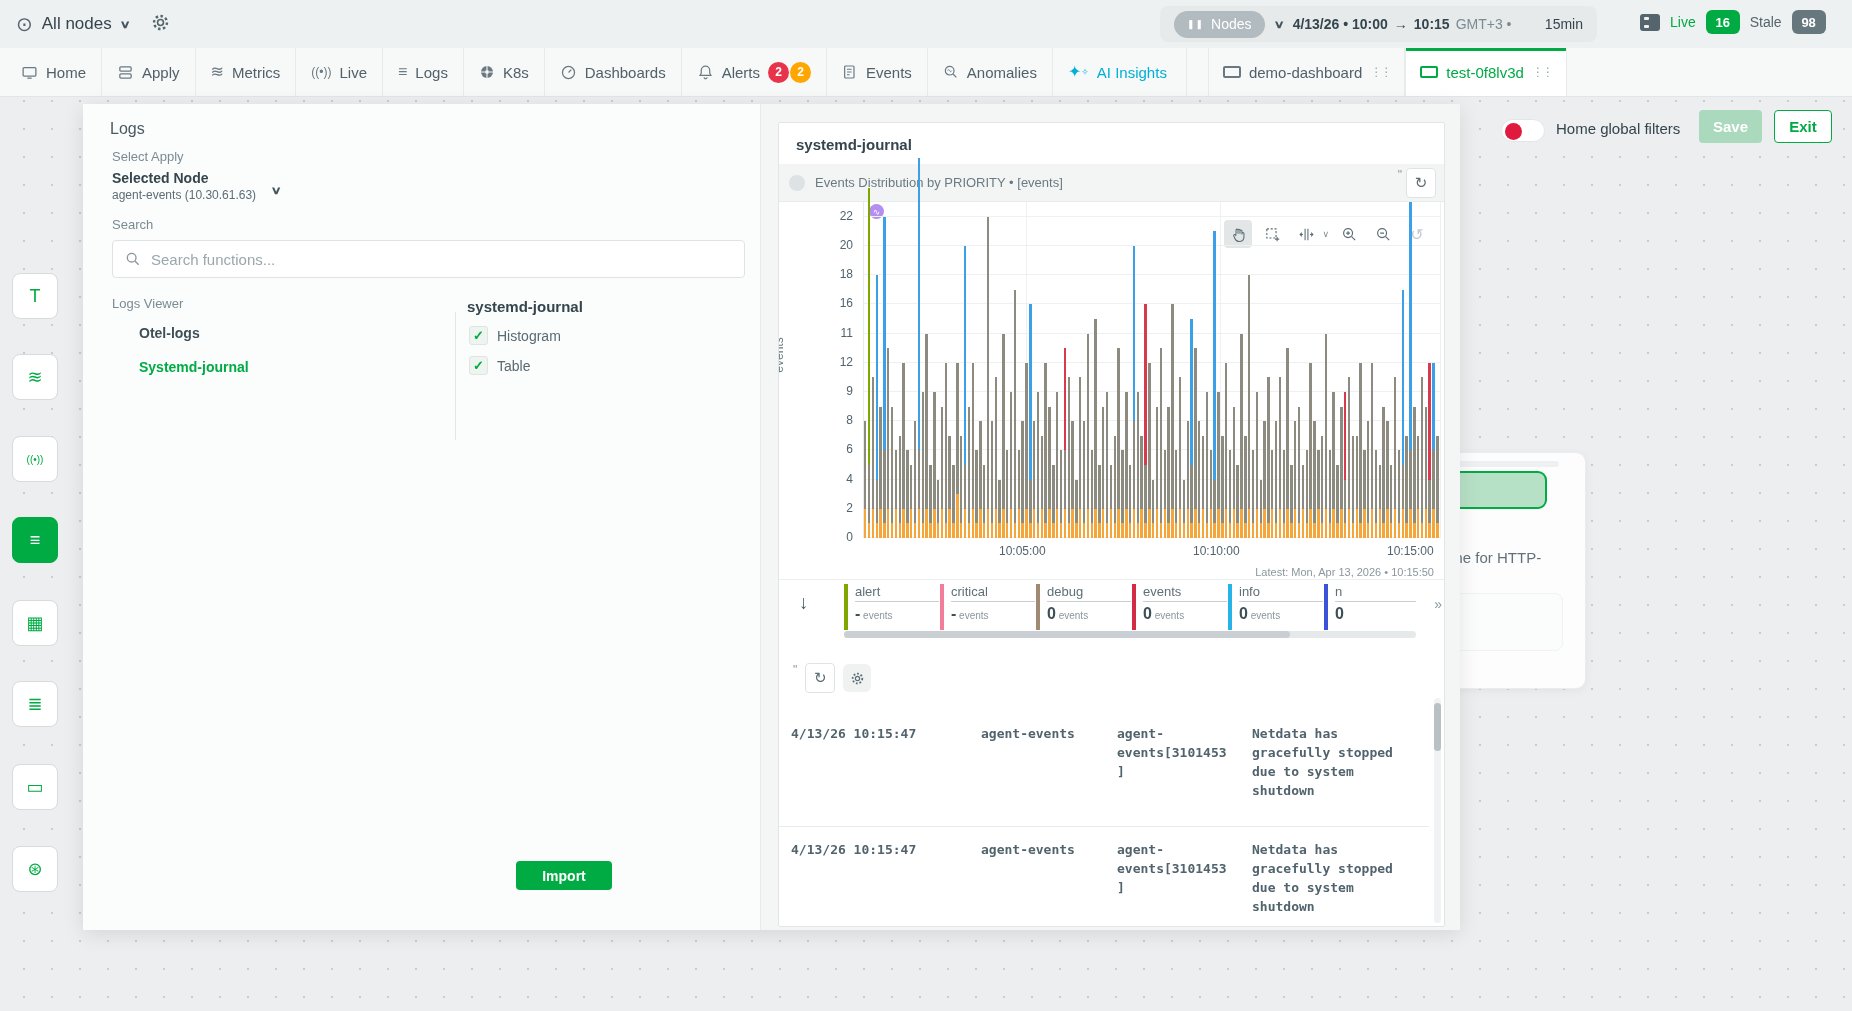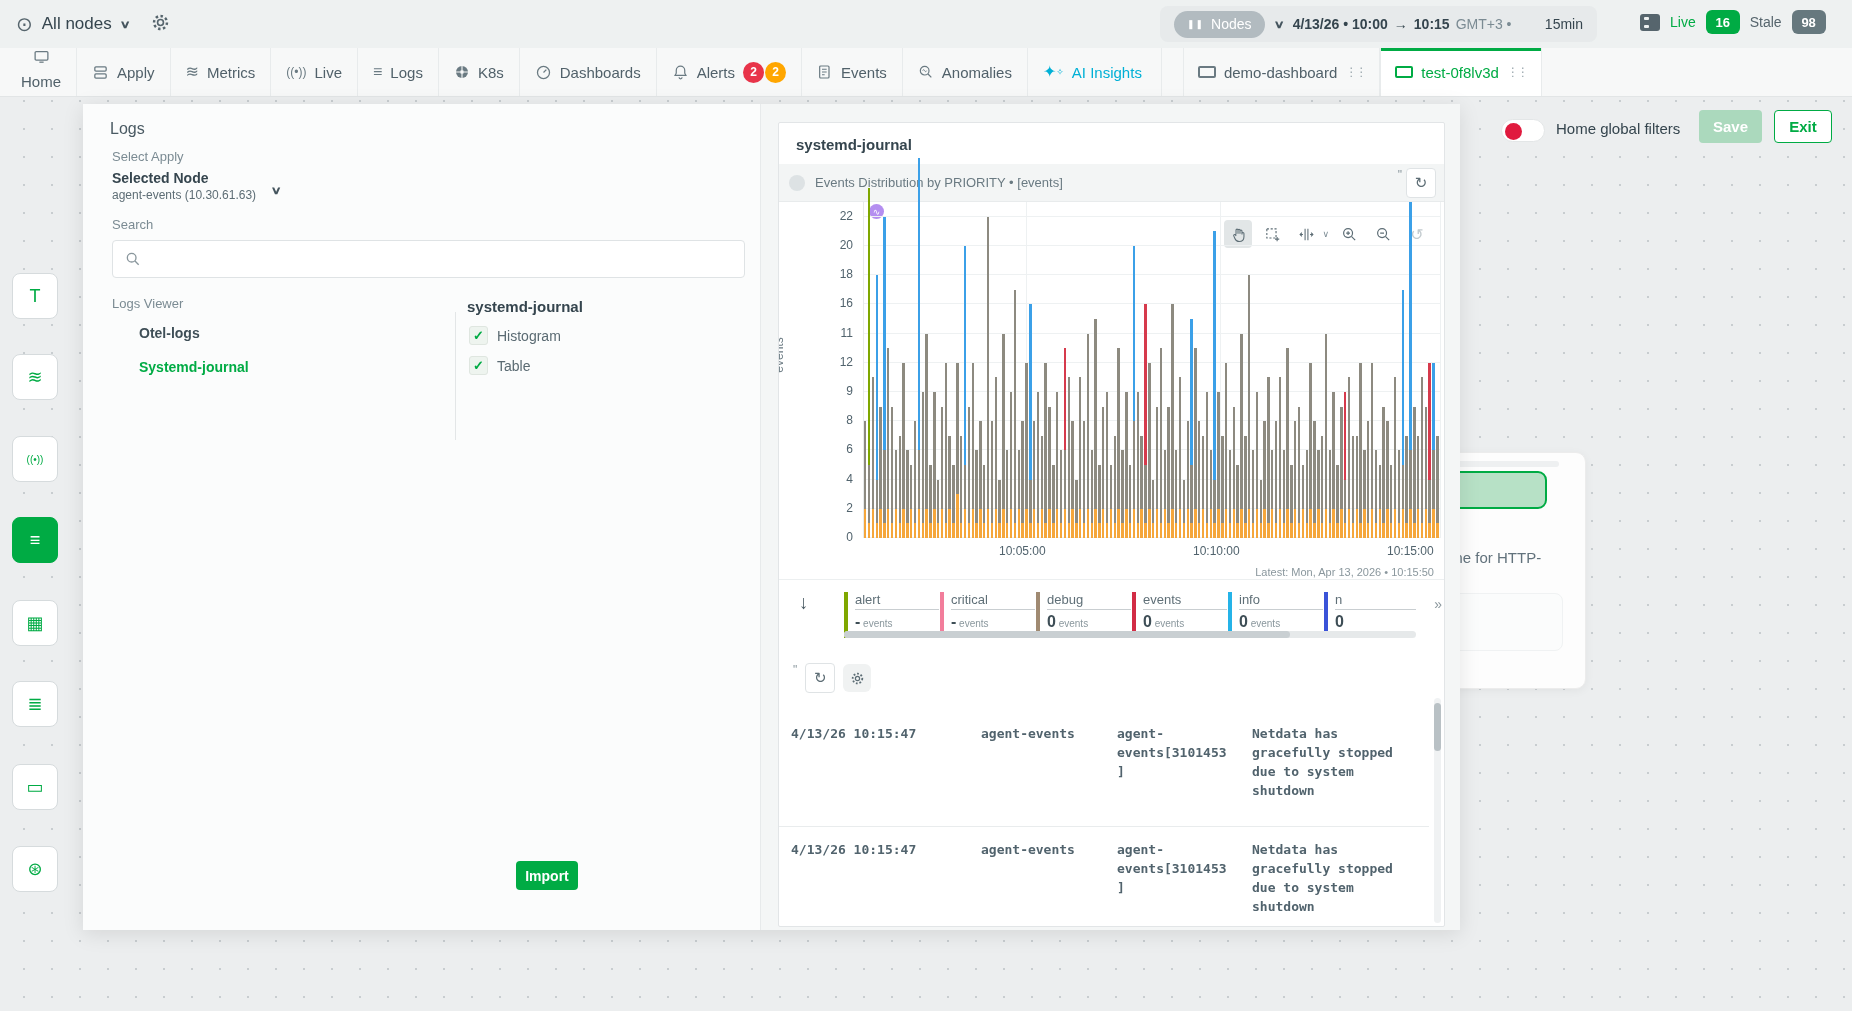--- a/index.html
+++ b/index.html
@@ -25,21 +25,21 @@
   .nstat-icon:before, .nstat-icon:after { content:""; position:absolute; left:4px; width:5px; height:3px; background:#eef1f1; border-radius:1px; }
   .nstat-icon:before { top:3px; } .nstat-icon:after { bottom:3px; }
   .live-lbl { color:#00ab44; font-size:14px; }
   .stale-lbl { color:#56656d; font-size:14px; }
   .cnt-badge { min-width:34px; height:24px; border-radius:6px; color:#fff; font-size:13px; font-weight:bold; display:flex; align-items:center; justify-content:center; }
   .cnt-live { background:#00ab44; } .cnt-stale { background:#66787e; }
 
   
   .navrow { position:absolute; left:0; top:48px; width:1852px; height:49px; background:#f7f8f8; border-bottom:1px solid #e2e5e6; display:flex; align-items:stretch; padding-left:6px; }
   .nav-item { display:flex; align-items:center; gap:8px; padding:0 15px; font-size:15px; color:#51616a; cursor:pointer; border-left:1px solid #e8ebec; white-space:nowrap; }
-  .nav-item:first-child { border-left:none;flex-direction:column; }
+  .nav-item:first-child { border-left:none; }
   .nav-icon { font-size:16px; line-height:1; color:#6a7a82; display:flex; align-items:center; }
   .nav-icon svg { display:block; }
   .nav-ai { color:#00b0d6; } .nav-ai .nav-icon { color:#00b0d6; }
   .badge { min-width:21px; height:21px; border-radius:11px; color:#fff; font-size:12px; font-weight:bold; display:flex; align-items:center; justify-content:center; padding:0 5px; }
   .badge-red { background:#e8344a; z-index:2; } .badge-amber { background:#ffa600; margin-left:-7px; z-index:1; }
   .tab-gap { width:22px; border-left:1px solid #e8ebec; margin-left:4px; }
   .dash-tab { display:flex; align-items:center; gap:8px; padding:0 14px; font-size:15px; color:#51616a; cursor:pointer; border-left:1px solid #e8ebec; border-right:1px solid #e8ebec; position:relative; }
   .dash-tab .winicon { width:18px; height:12px; border:2px solid #6a7a82; border-radius:2px; }
   .dash-tab.active { background:#fff; color:#00ab44; }
   .dash-tab.active .winicon { border-color:#00ab44; }
@@ -82,21 +82,21 @@
   .search-box { position:absolute; left:29px; top:136px; width:633px; height:38px; background:#fff; border:1px solid #dfe3e5; border-radius:4px; display:flex; align-items:center; padding:0 12px; gap:10px; }
   .search-box input { border:none; outline:none; flex:1; font-size:15px; color:#45555e; font-family:inherit; background:transparent; }
   .search-box input::placeholder { color:#9aa7ad; }
   .src-item { position:absolute; left:56px; font-size:14px; font-weight:bold; color:#3f4f57; cursor:pointer; }
   .src-item.active { color:#00ab44; }
   .col-divider { position:absolute; left:372px; top:208px; width:1px; height:128px; background:#e3e6e7; }
   .detail-title { position:absolute; left:384px; top:194px; font-size:15px; font-weight:bold; color:#35454e; }
   .chk-row { position:absolute; left:386px; display:flex; align-items:center; gap:9px; cursor:pointer; }
   .chk { width:19px; height:19px; background:#eef4ef; border:1px solid #dfe6e0; border-radius:3px; color:#00ab44; font-size:13px; font-weight:bold; display:flex; align-items:center; justify-content:center; }
   .chk-lbl { font-size:14px; color:#5a6a72; }
-  .btn-import { position:absolute; left:433px; top:757px; width:62px; height:29px; background:#00ab44; color:#fff; border:none; border-radius:4px; font-size:14px; font-weight:bold; cursor:pointer; font-family:inherit; }
+  .btn-import { position:absolute; left:433px; top:757px; width:96px; height:29px; background:#00ab44; color:#fff; border:none; border-radius:4px; font-size:14px; font-weight:bold; cursor:pointer; font-family:inherit; }
 
   
   .card { position:absolute; left:695px; top:18px; width:667px; height:805px; background:#fff; border:1px solid #e2e5e7; border-radius:2px; overflow:hidden; }
   .card-title { position:absolute; left:17px; top:13px; font-size:15px; font-weight:bold; color:#35454e; }
   .subheader { position:absolute; left:0; top:41px; width:667px; height:38px; background:#f3f5f5; border-bottom:1px solid #e8ebec; display:flex; align-items:center; padding:0 10px; gap:10px; }
   .ghost-circle { width:16px; height:16px; border-radius:50%; background:#dde2e4; }
   .sub-title { font-size:13px; color:#6a7a82; }
   .sub-right { margin-left:auto; display:flex; align-items:center; gap:4px; }
   .qmark { color:#8a979d; font-size:12px; align-self:flex-start; }
   .icon-btn { width:30px; height:30px; background:#fff; border:1px solid #dfe3e5; border-radius:4px; color:#5d6d75; font-size:15px; display:flex; align-items:center; justify-content:center; cursor:pointer; }
@@ -110,21 +110,21 @@
   .xtick { position:absolute; top:421px; font-size:12px; color:#51636d; }
   .anomaly { position:absolute; left:5px; top:2px; width:15px; height:15px; border-radius:50%; background:#b48ef0; color:#fff; font-size:9px; display:flex; align-items:center; justify-content:center; }
   .plot-toolbar { position:absolute; right:8px; top:18px; display:flex; align-items:center; gap:6px; color:#5d6d75; }
   .ptool { width:28px; height:28px; border-radius:4px; display:flex; align-items:center; justify-content:center; cursor:pointer; }
   .ptool.active { background:#e2e6e7; }
   .ptool.dim { color:#c3cbcf; }
   .tiny-chev { font-size:9px; color:#7b8b93; margin-left:-4px; }
   .latest { position:absolute; right:10px; top:443px; font-size:11px; color:#8a979d; }
   .legend-row { position:absolute; left:0; top:456px; width:667px; height:50px; border-top:1px solid #eceff0; }
   .lg-arrow { position:absolute; left:20px; top:12px; font-size:19px; color:#4a5a63; cursor:pointer; }
-  .legend-items { position:absolute; left:65px; top:4px; width:572px; height:46px; display:flex; overflow:hidden;margin-top:8px; }
+  .legend-items { position:absolute; left:65px; top:4px; width:572px; height:46px; display:flex; overflow:hidden; }
   .lg-item { flex:0 0 95px; border-left:4px solid #000; padding-left:7px; margin-right:1px; cursor:pointer; }
   .lg-item .lab { font-size:13px; color:#5f6f77; border-bottom:1px solid #c9ced1; padding-bottom:2px; }
   .lg-item .val { font-size:16px; font-weight:bold; color:#3e4e56; margin-top:3px; }
   .lg-item .unit { font-size:10px; font-weight:normal; color:#8a979d; }
   .lg-more { position:absolute; right:4px; top:16px; font-size:14px; color:#8a979d; cursor:pointer; }
   .lg-scroll { position:absolute; left:65px; top:508px; width:572px; height:7px; background:#e6e9ea; border-radius:4px; }
   .lg-scroll .thumb { width:78%; height:7px; background:#c9cfd2; border-radius:4px; }
   .tbl-toolbar { position:absolute; left:14px; top:540px; display:flex; align-items:center; gap:8px; }
   .gear-btn { width:28px; height:28px; border:none; background:#f0f2f2; border-radius:6px; color:#5d6d75; font-size:14px; display:flex; align-items:center; justify-content:center; cursor:pointer; }
   .tbl { position:absolute; left:0; top:588px; width:650px; font-family:"DejaVu Sans Mono", monospace; font-size:13px; font-weight:bold; color:#51636d; }
@@ -323,20 +323,21 @@
         <div class="t">Selected Node</div>
         <div class="v">agent-events (10.30.61.63)</div>
         <span class="chev">∨</span>
       </div>
       <div class="lp-label" style="left:29px; top:113px;">Search</div>
       <div class="search-box">
         <svg width="16" height="16" viewBox="0 0 24 24">
             <circle cx="10" cy="10" r="6.5" fill="none" stroke="#8a979d" stroke-width="2"></circle>
             <path d="M15 15l5.5 5.5" stroke="#8a979d" stroke-width="2"></path>
           </svg>
+        <input type="text" placeholder="Search functions..." style="">
       </div>
       <div class="lp-label" style="left:29px; top:192px;">Logs Viewer</div>
       <div class="src-item" style="top:221px;">Otel-logs</div>
       <div class="src-item active" style="top:255px;">Systemd-journal</div>
       <div class="col-divider"></div>
       <div class="detail-title">systemd-journal</div>
       <div class="chk-row" style="top:222px;">
         <span class="chk">✓</span>
         <span class="chk-lbl">Histogram</span>
       </div>

